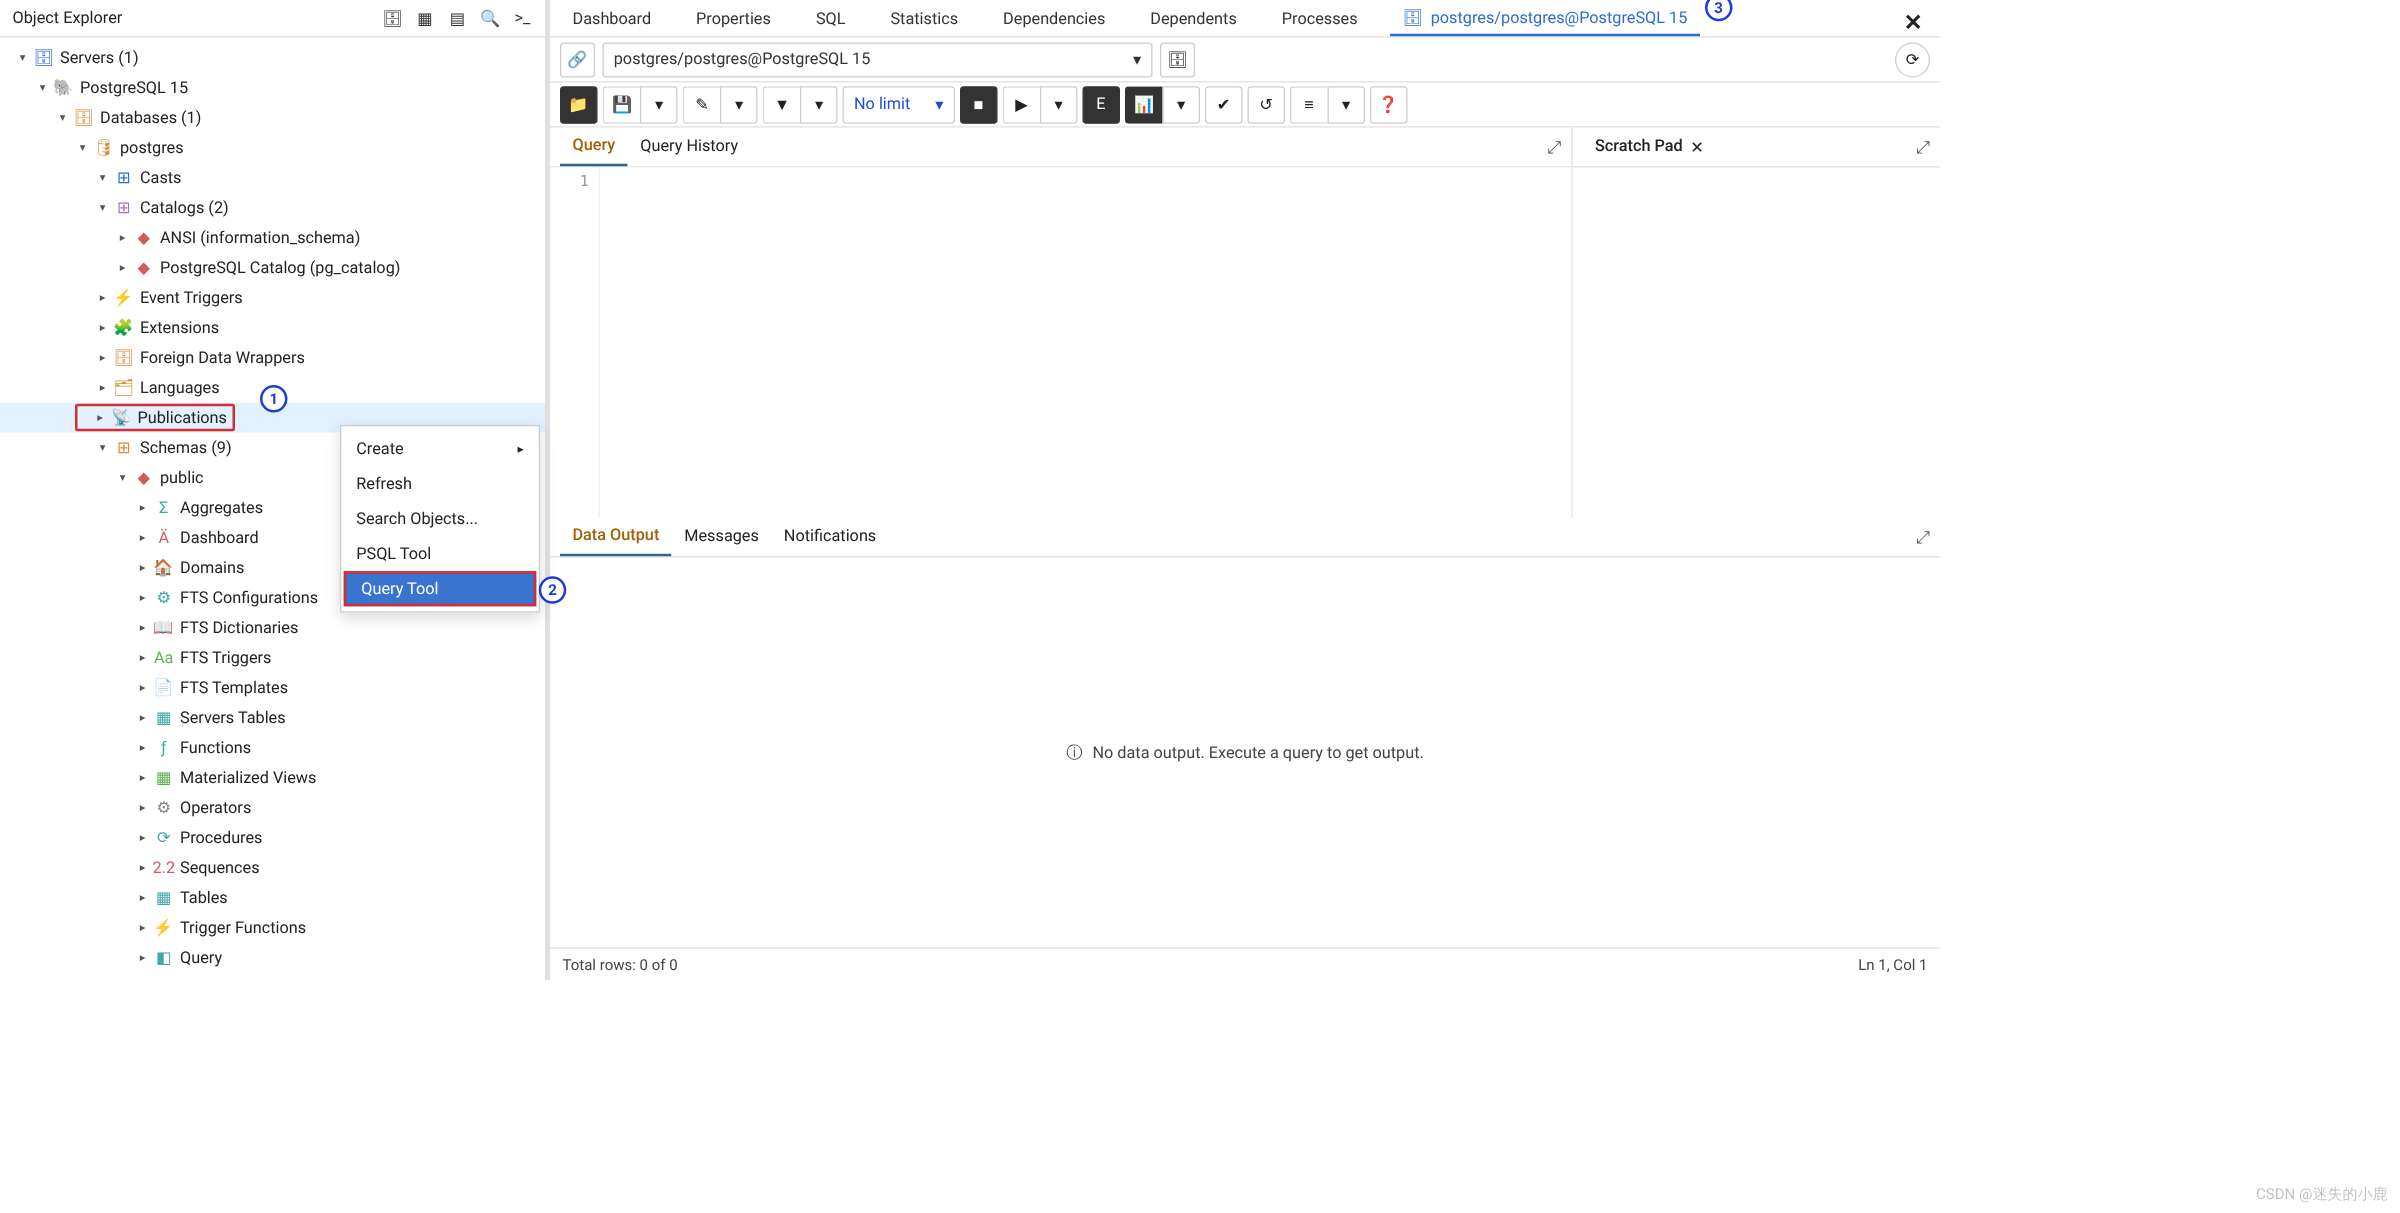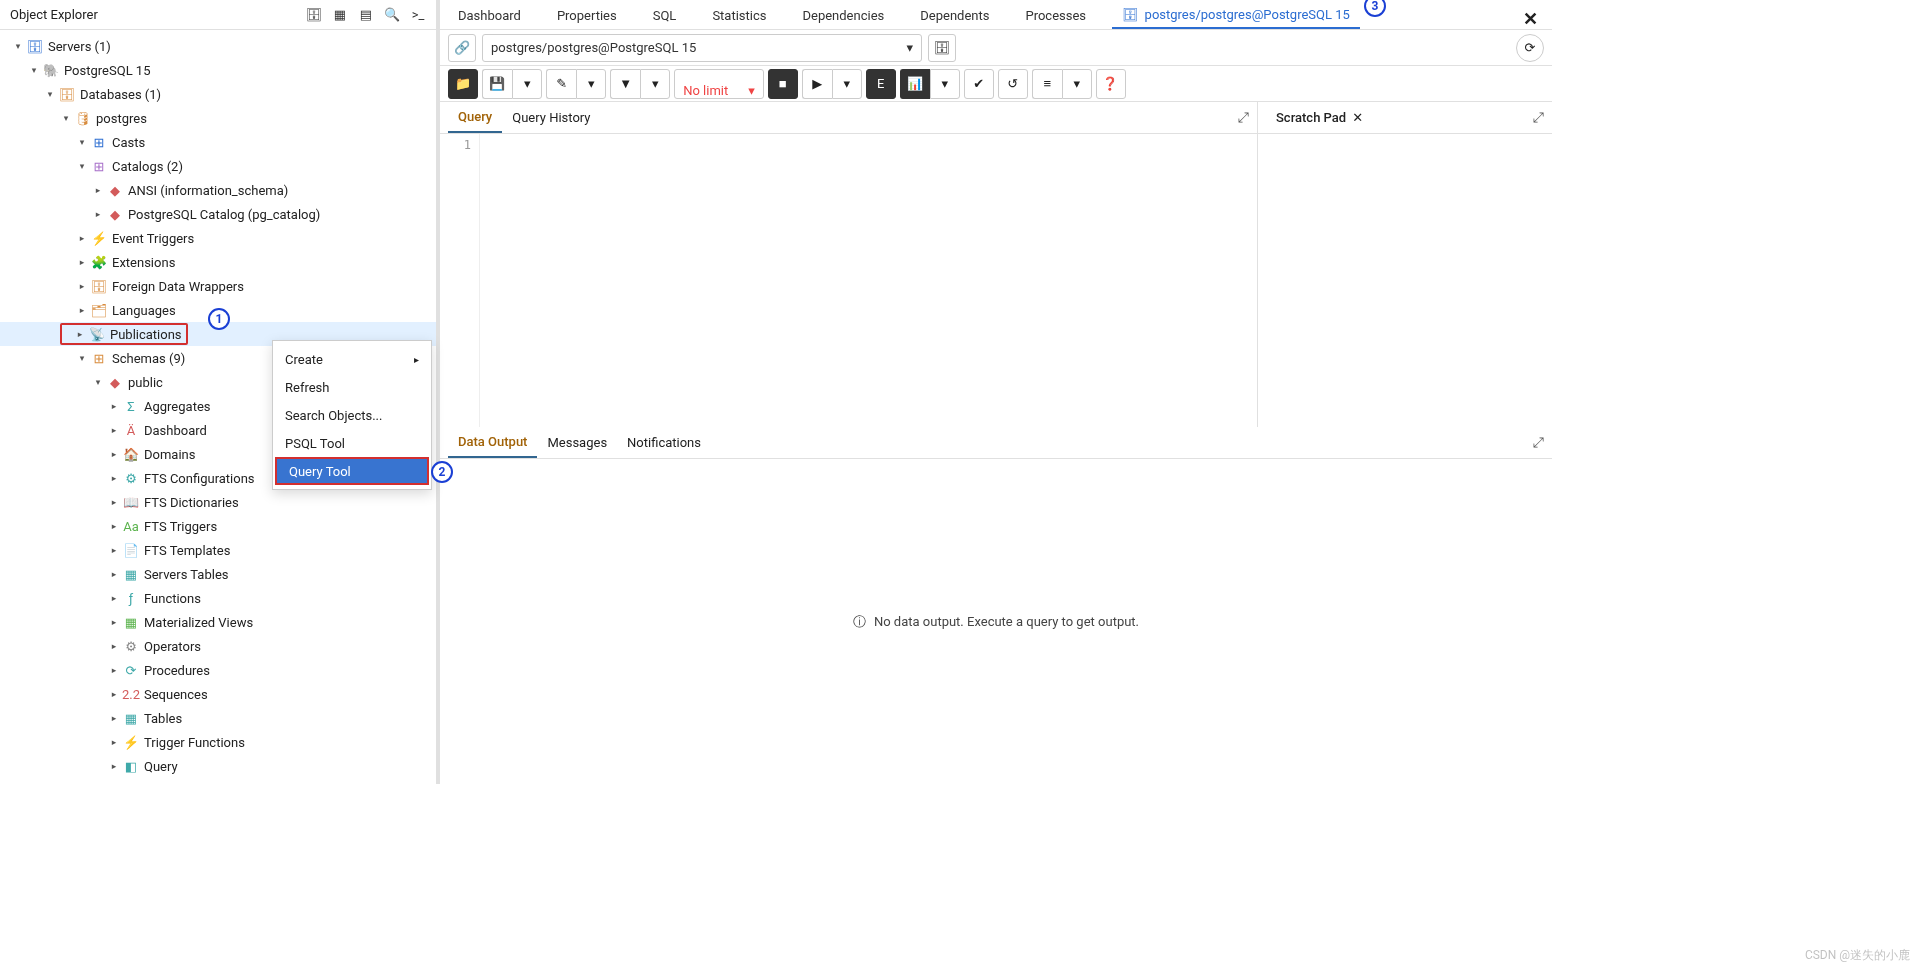--- a/index.html
+++ b/index.html
@@ -49,21 +49,21 @@
 .sq-btn { width: 28px; height: 28px; border: 1px solid #ccc; border-radius: 3px; display: inline-flex; align-items: center; justify-content: center; cursor: pointer; background: #fff; }
 .round-btn { margin-left: auto; width: 28px; height: 28px; border: 1px solid #ccc; border-radius: 50%; display: flex; align-items: center; justify-content: center; }
 
 
 .tb { display: flex; align-items: center; height: 36px; padding: 3px 8px; gap: 4px; border-bottom: 1px solid #e0e0e0; }
 .tb-btn { height: 30px; min-width: 30px; padding: 0 6px; border: 1px solid #ccc; border-radius: 3px; display: inline-flex; align-items: center; justify-content: center; cursor: pointer; background: #fff; gap: 3px; }
 .tb-btn.dark { background: #333; color: #fff; border-color: #333; }
 .tb-grp { display: inline-flex; }
 .tb-grp .tb-btn:first-child { border-radius: 3px 0 0 3px; border-right: none; }
 .tb-grp .tb-btn:last-child { border-radius: 0 3px 3px 0; }
-.tb-sel { height: 30px; border: 1px solid #ccc; border-radius: 3px; padding: 0 8px; display: flex; align-items: flex-end; color: #ef4444; gap: 20px; }
+.tb-sel { height: 30px; border: 1px solid #ccc; border-radius: 3px; padding: 0 8px; display: flex; align-items: center; color: #1d4ed8; gap: 20px; }
 
 
 .mid-split { flex: 1; display: flex; }
 .editor-col { flex: 1; display: flex; flex-direction: column; border-right: 1px solid #e0e0e0; }
 .scratch-col { width: 294px; display: flex; flex-direction: column; }
 .sub-tabs { display: flex; align-items: center; height: 32px; border-bottom: 1px solid #e0e0e0; padding: 0 8px; }
 .sub-tab { padding: 0 10px; height: 30px; display: flex; align-items: center; font-size: 13px; cursor: pointer; }
 .sub-tab.active { border-bottom: 2px solid #326690; color: #a16207; font-weight: 500; }
 .expand-ic { margin-left: auto; color: #555; font-size: 14px; cursor: pointer; }
 .editor-body { flex: 1; display: flex; background: #fff; }
@@ -395,16 +395,20 @@
       <div class="sub-tab">
           <span>Notifications</span>
         </div>
       <span class="expand-ic">⤢</span>
     </div>
     <div class="output-body">
       <span>ⓘ</span>
       <span>No data output. Execute a query to get output.</span>
     </div>
 
+    <div class="status-bar">
+      <span>Total rows: 0 of 0</span>
+      <span style="margin-left:auto">Ln 1, Col 1</span>
+    </div>
   </div>
 </div>
 
 <div class="watermark">CSDN @迷失的小鹿</div>
 
 </body></html>

